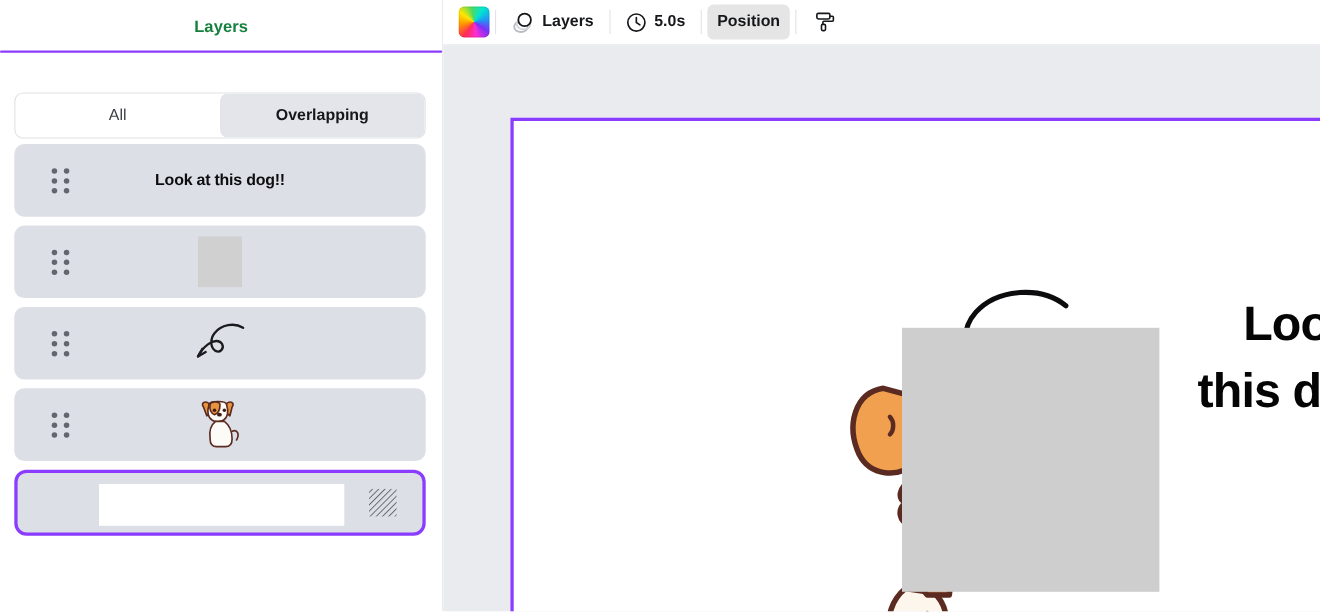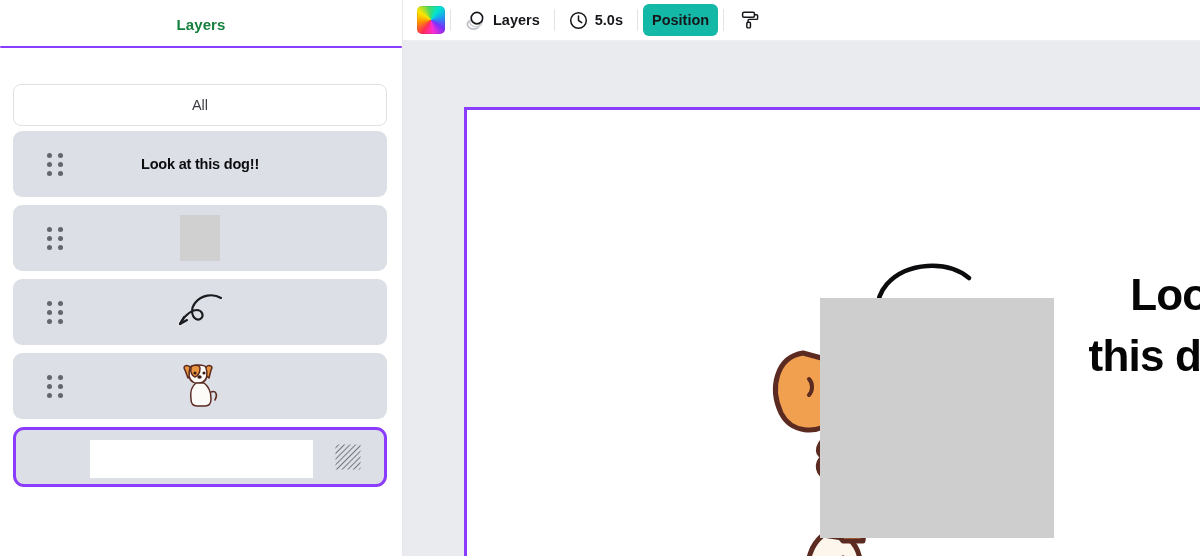--- a/index.html
+++ b/index.html
@@ -174,21 +174,21 @@
     gap: 7px;
     height: 32px;
     padding: 0 9px;
     border-radius: 6px;
     font-size: 14.5px;
     font-weight: 600;
     color: #16171a;
     cursor: pointer;
     white-space: nowrap;
   }
-  .tool-item.active { background: #14b8a6; }
+  .tool-item.active { background: #e5e5e5; }
   .tool-sep {
     width: 1px; height: 22px;
     background: #e1e3e8;
     margin: 0 5px;
     flex: 0 0 1px;
   }
   .color-swatch {
     width: 28px; height: 28px;
     border-radius: 5px;
     margin-left: 4px;
@@ -257,20 +257,23 @@
 
     <div class="tabbar">
       <div class="tab active">
         <span>Layers</span>
       </div>
     </div>
 
     <div class="segmented">
       <div class="seg">
         <span>All</span>
+      </div>
+      <div class="seg active">
+        <span>Overlapping</span>
       </div>
     </div>
 
     <div class="layers">
 
       <div class="layer-row">
         <div class="drag-handle">
           <i></i>
             <i></i>
             <i></i>

